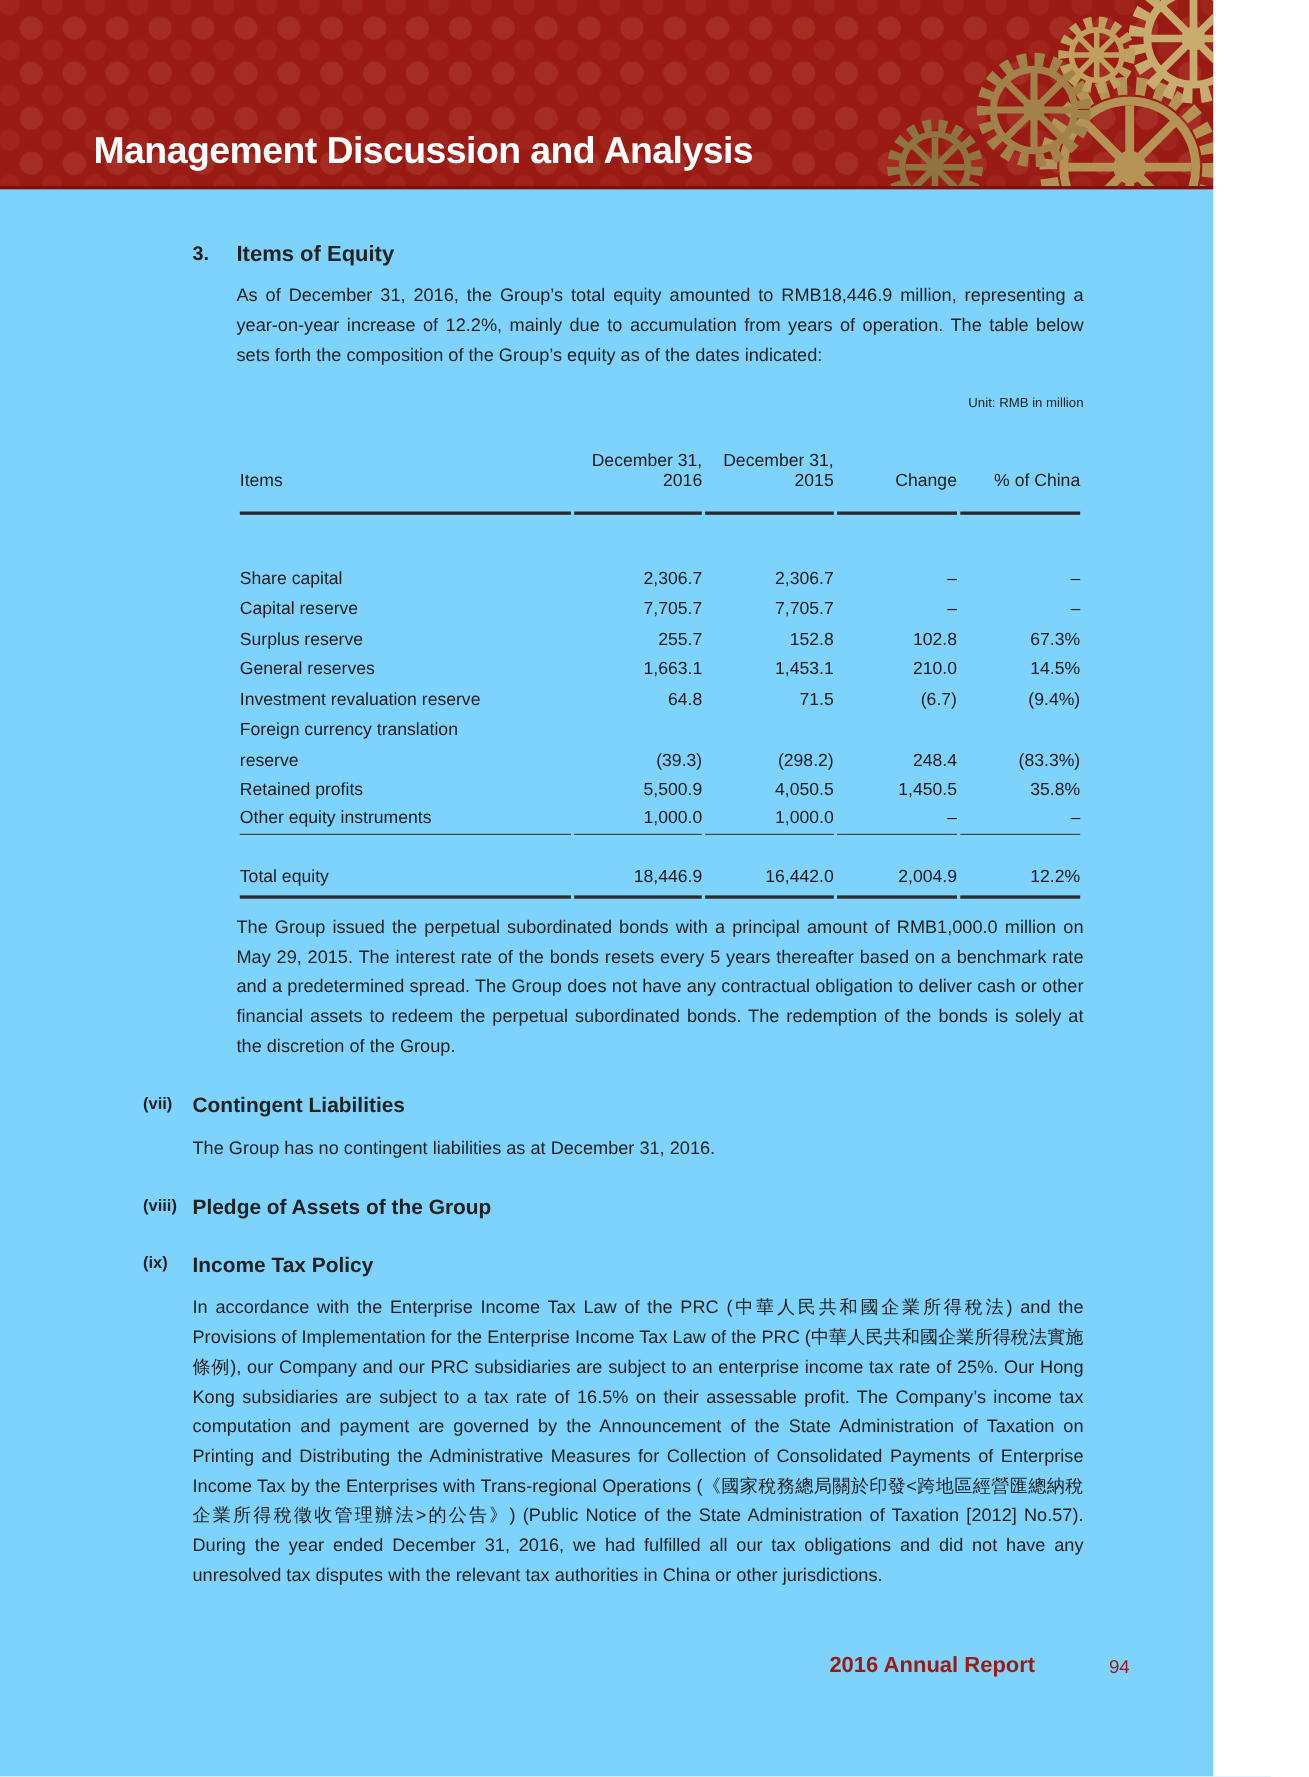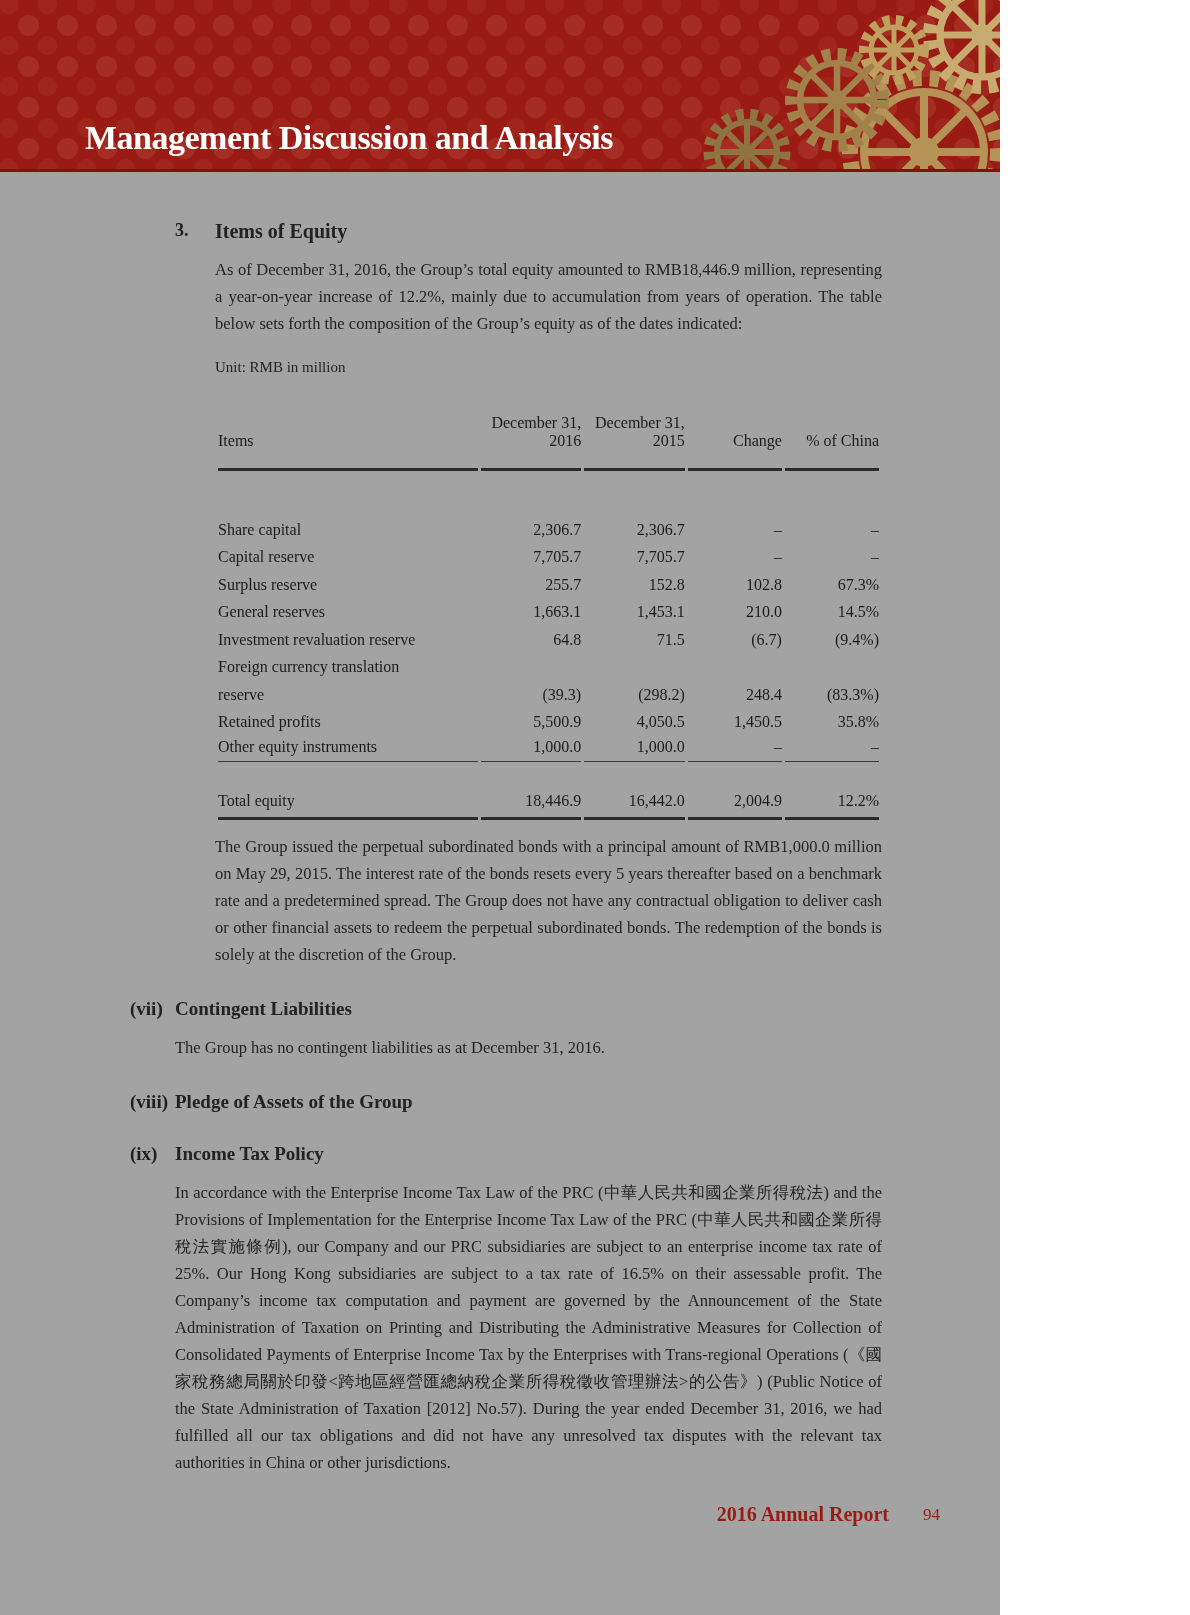--- a/index.html
+++ b/index.html
@@ -1,19 +1,19 @@
 <!DOCTYPE html>
 <html><head>
 <meta charset="utf-8">
 <style>
   * { margin:0; padding:0; box-sizing:border-box; }
   html,body { background:#ffffff; }
   .page {
-    position:relative; width:1000px; height:1615px; background:#a3a3a3;
-    font-family:Liberation Serif, serif; color:#1e1e1e; overflow:hidden;
+    position:relative; width:1103px; height:1615px; background:#7dd3fc;
+    font-family:Liberation Sans, sans-serif; color:#1e1e1e; overflow:hidden;
   }
 
   
   .banner {
     position:relative; width:100%; height:172px; overflow:hidden;
     background-color:#9a1b13;
     background-image:
       radial-gradient(circle, rgba(193,85,72,0.30) 10px, rgba(193,85,72,0) 11px),
       radial-gradient(circle, rgba(193,85,72,0.16) 9px, rgba(193,85,72,0) 10px);
     background-size:39px 41px, 39px 41px;
@@ -26,33 +26,33 @@
   }
   .gears { position:absolute; right:-12px; top:0; height:172px; width:340px; z-index:2; }
 
   
   .content { padding:48px 118px 0 130px; }
 
   .numbered { display:flex; }
   .numbered.sec3 { margin-left:45px; }
   .num-col  { flex:none; font-weight:700; font-size:18px; }
   .sec3 .num-col { width:40px; }
-  .sub .num-col  { width:45px; font-size:19px; }
+  .sub .num-col  { width:45px; font-size:15px; }
   .body-col { flex:1; min-width:0; }
 
   h2.sec-title { font-size:20px; font-weight:700; color:#222; }
   .sub h2.sec-title { font-size:19px; }
 
   p.para {
     font-size:16.5px; line-height:27px; text-align:justify; color:#232323;
     margin-top:13px;
   }
   p.single { text-align:left; }
 
-  .unit-note { text-align:left; font-size:15px; margin-top:22px; color:#232323; }
+  .unit-note { text-align:right; font-size:12px; margin-top:22px; color:#232323; }
 
   
   table.equity {
     width:100%; margin-top:26px; border-collapse:separate; border-spacing:3px 0;
     font-size:16px; color:#1b1b1b;
   }
   table.equity th, table.equity td { font-weight:400; padding:0; vertical-align:bottom; }
   .c-items { width:40%; } .c-n1 { width:15.5%; } .c-n2 { width:15.5%; } .c-n3 { width:14.5%; } .c-n4 { width:14.5%; }
   th.items { text-align:left; }
   .num { text-align:right; }
@@ -66,21 +66,21 @@
   tr.totalrow td { height:34px; border-bottom:3px solid #2a2a2a; padding-bottom:7px; }
   td.indent { padding-left:30px; }
 
   
   .sub { margin-top:30px; }
   .sub .body-col p.para { margin-top:14px; }
   .gap-lg { margin-top:34px; }
 
   
   .footer {
-    position:absolute; top:1503px; right:60px; display:flex; align-items:center;
+    position:absolute; top:1503px; right:76px; display:flex; align-items:flex-end;gap:33px;
   }
   .footer .report { font-size:20px; font-weight:700; color:#9a1b13; }
   .footer .pageno { font-size:17px; font-weight:400; color:#9a1b13; margin-left:34px; }
 </style>
 </head>
 <body>
 
 <div class="page">
 
   <div class="banner">

